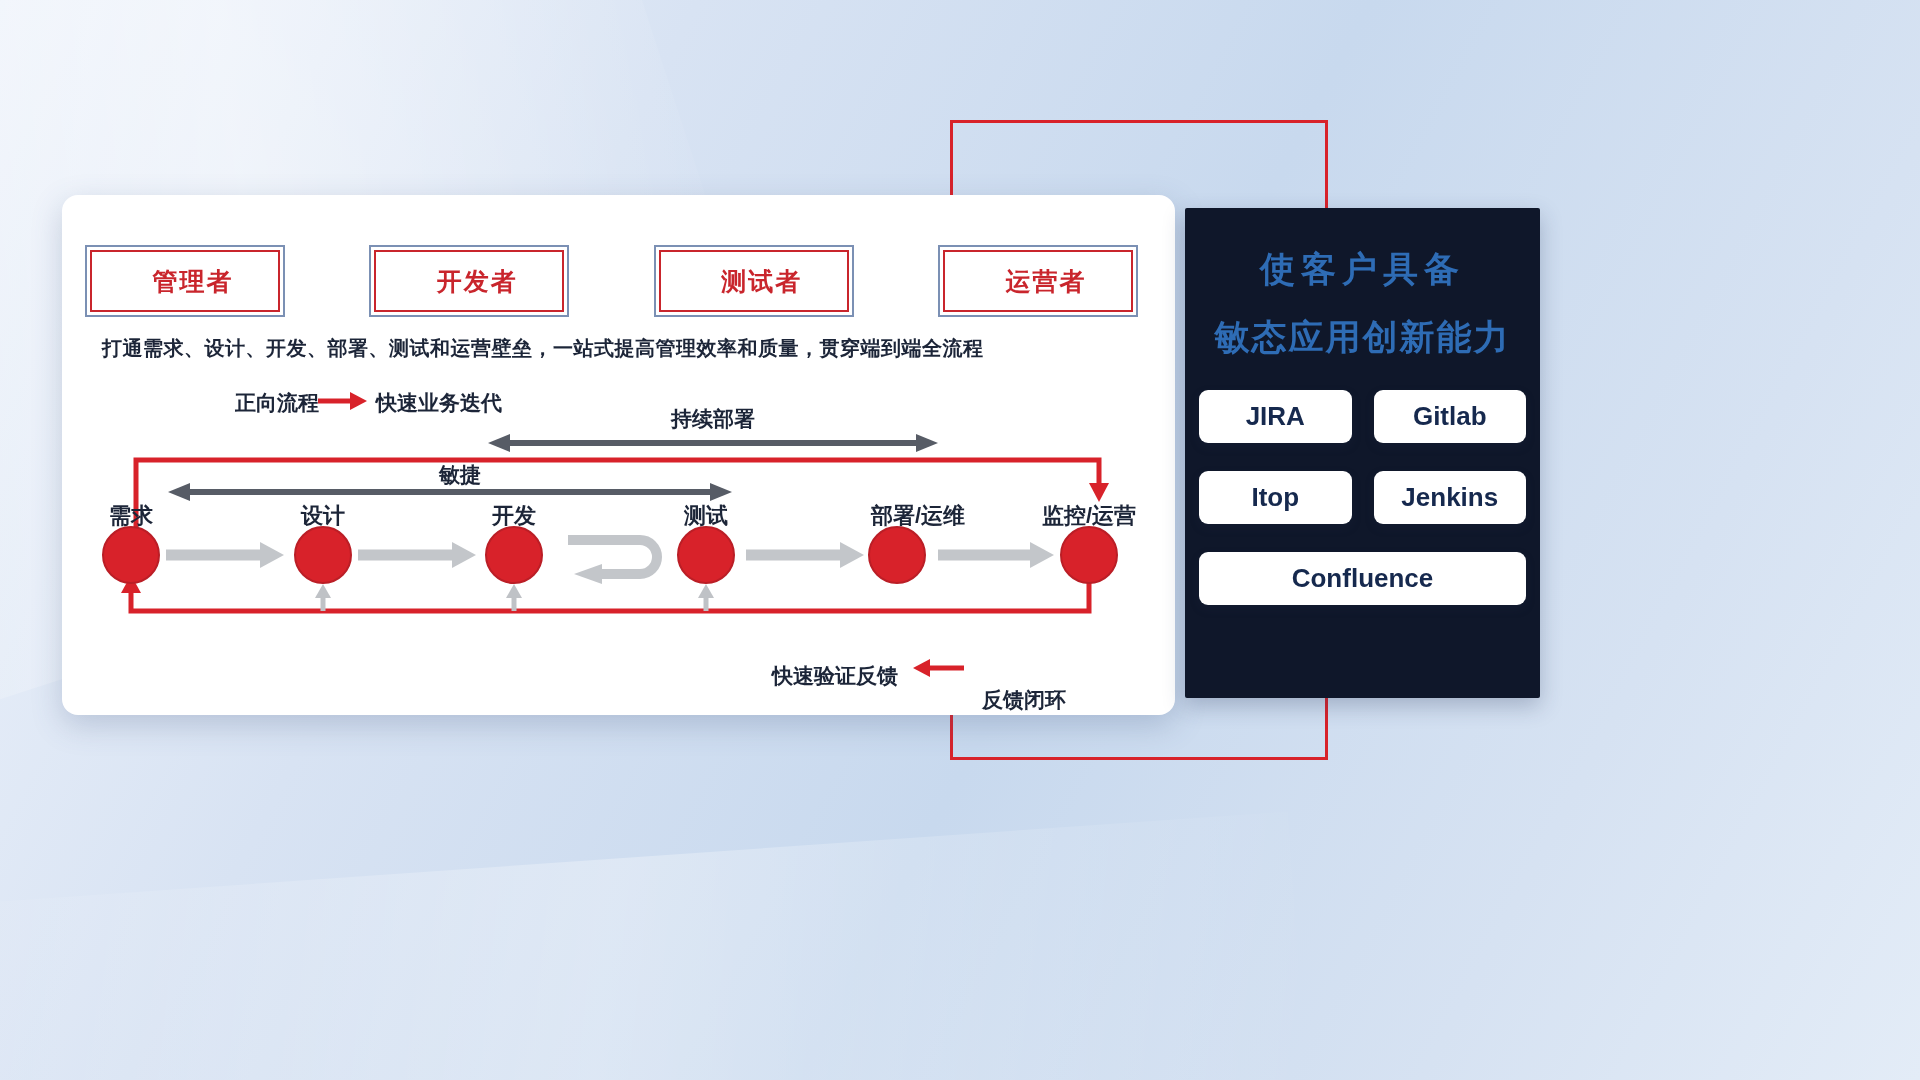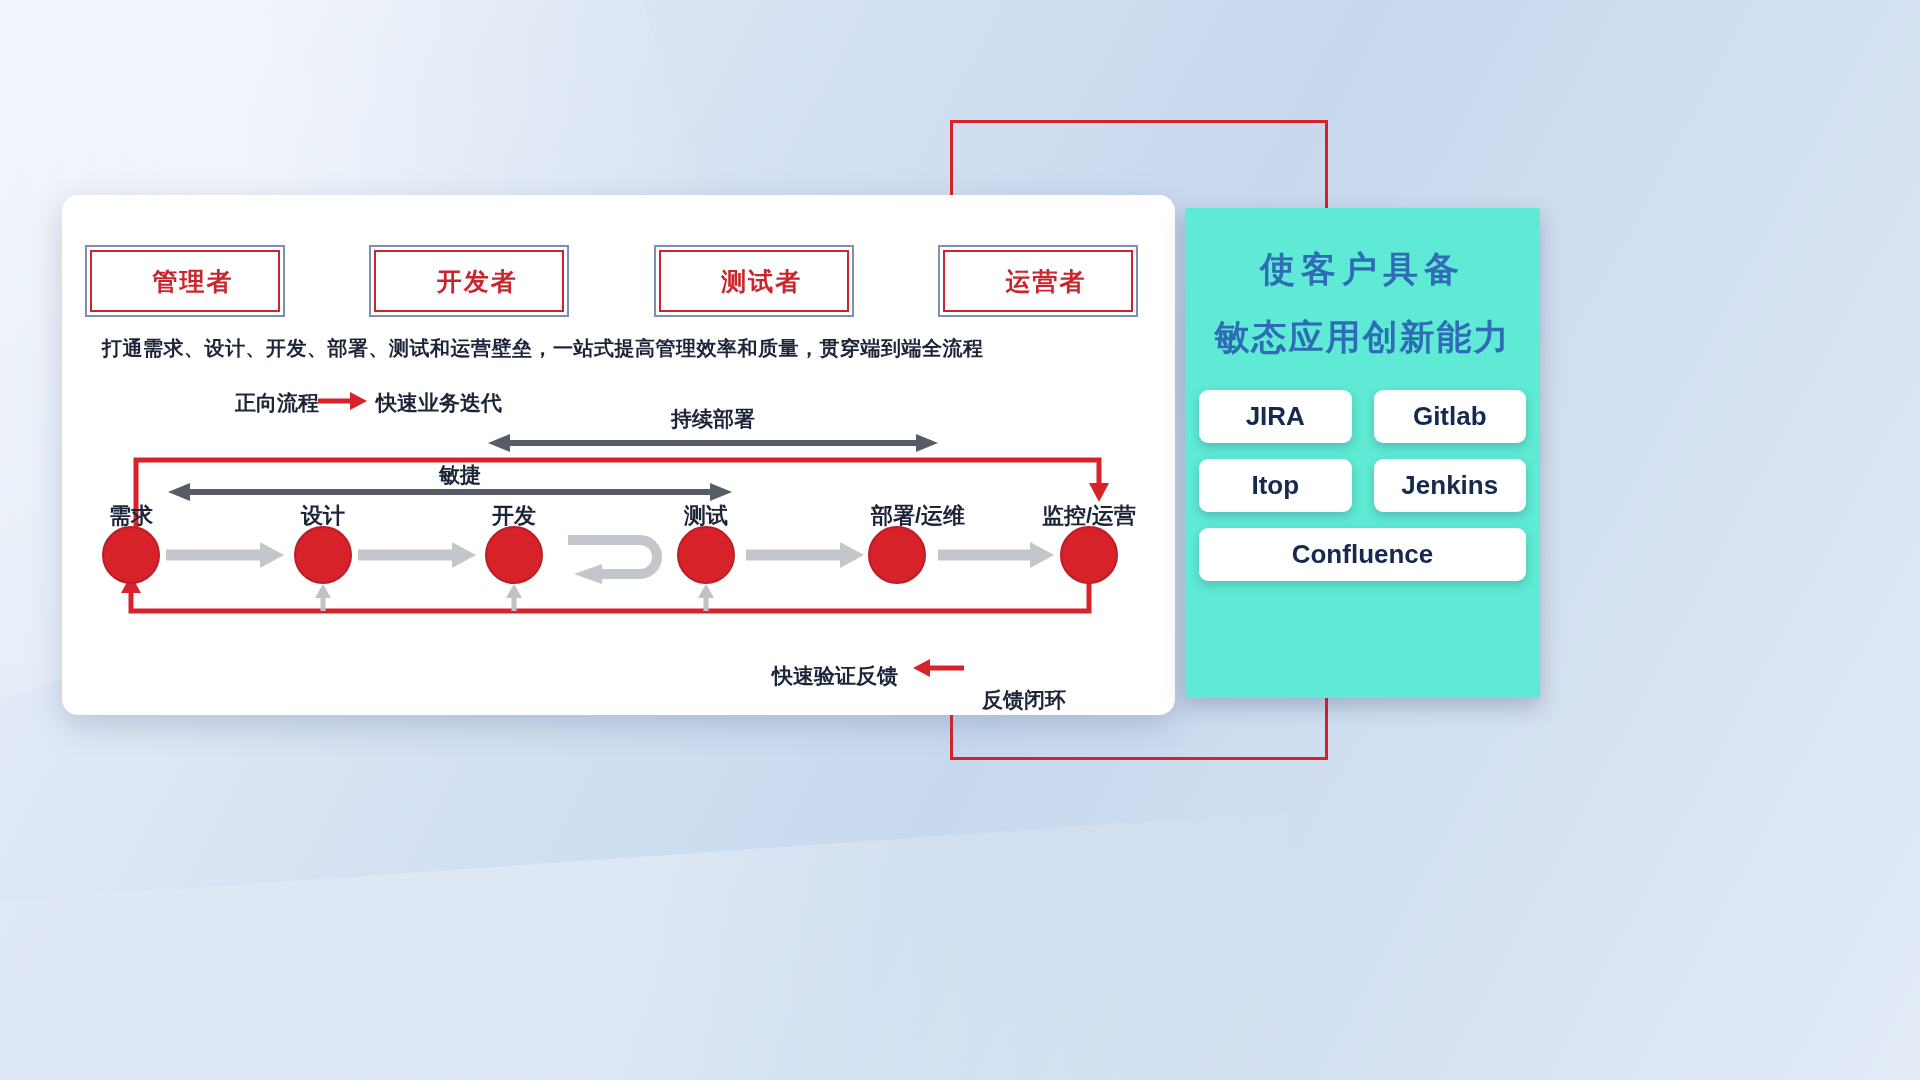--- a/index.html
+++ b/index.html
@@ -47,32 +47,32 @@
   .diagram-svg { position:absolute; left:0; top:0; width:1113px; height:520px; z-index:1; pointer-events:none; }
 
   .lbl { position:absolute; z-index:3; font-weight:bold; color:#1c2538; white-space:nowrap; }
   .stage-label { font-size:22px; transform:translateX(-50%); top:306px; }
   .span-label  { font-size:21px; transform:translateX(-50%); }
   .legend-text { font-size:21px; }
 
   
   .panel {
     position:absolute; left:1185px; top:208px; width:355px; height:490px;
-    background:#5eead4; z-index:3; border-radius:2px;
+    background:#0f172a; z-index:3; border-radius:2px;
     box-shadow: 0 8px 22px rgba(40,55,90,0.28);
   }
   .panel-title {
     position:absolute; left:0; right:0; text-align:center;
     color:#2e6cb5; font-weight:bold; font-size:35px; letter-spacing:2px;
   }
   .panel-title.line1 { top:38px; letter-spacing:6px; }
   .panel-title.line2 { top:106px; }
   .tools {
     position:absolute; left:14px; right:14px; top:182px;
-    display:grid; grid-template-columns:1fr 1fr; gap:16px 22px;
+    display:grid; grid-template-columns:1fr 1fr; gap:28px 22px;
   }
   .tool-chip {
     height:53px; background:#ffffff; border-radius:9px;
     display:flex; align-items:center; justify-content:center;
     font-size:26px; font-weight:bold; color:#16294e;
     box-shadow: 0 4px 10px rgba(30,40,70,0.22);
   }
   .tool-chip.wide { grid-column:1 / span 2; }
 </style>
 </head>

